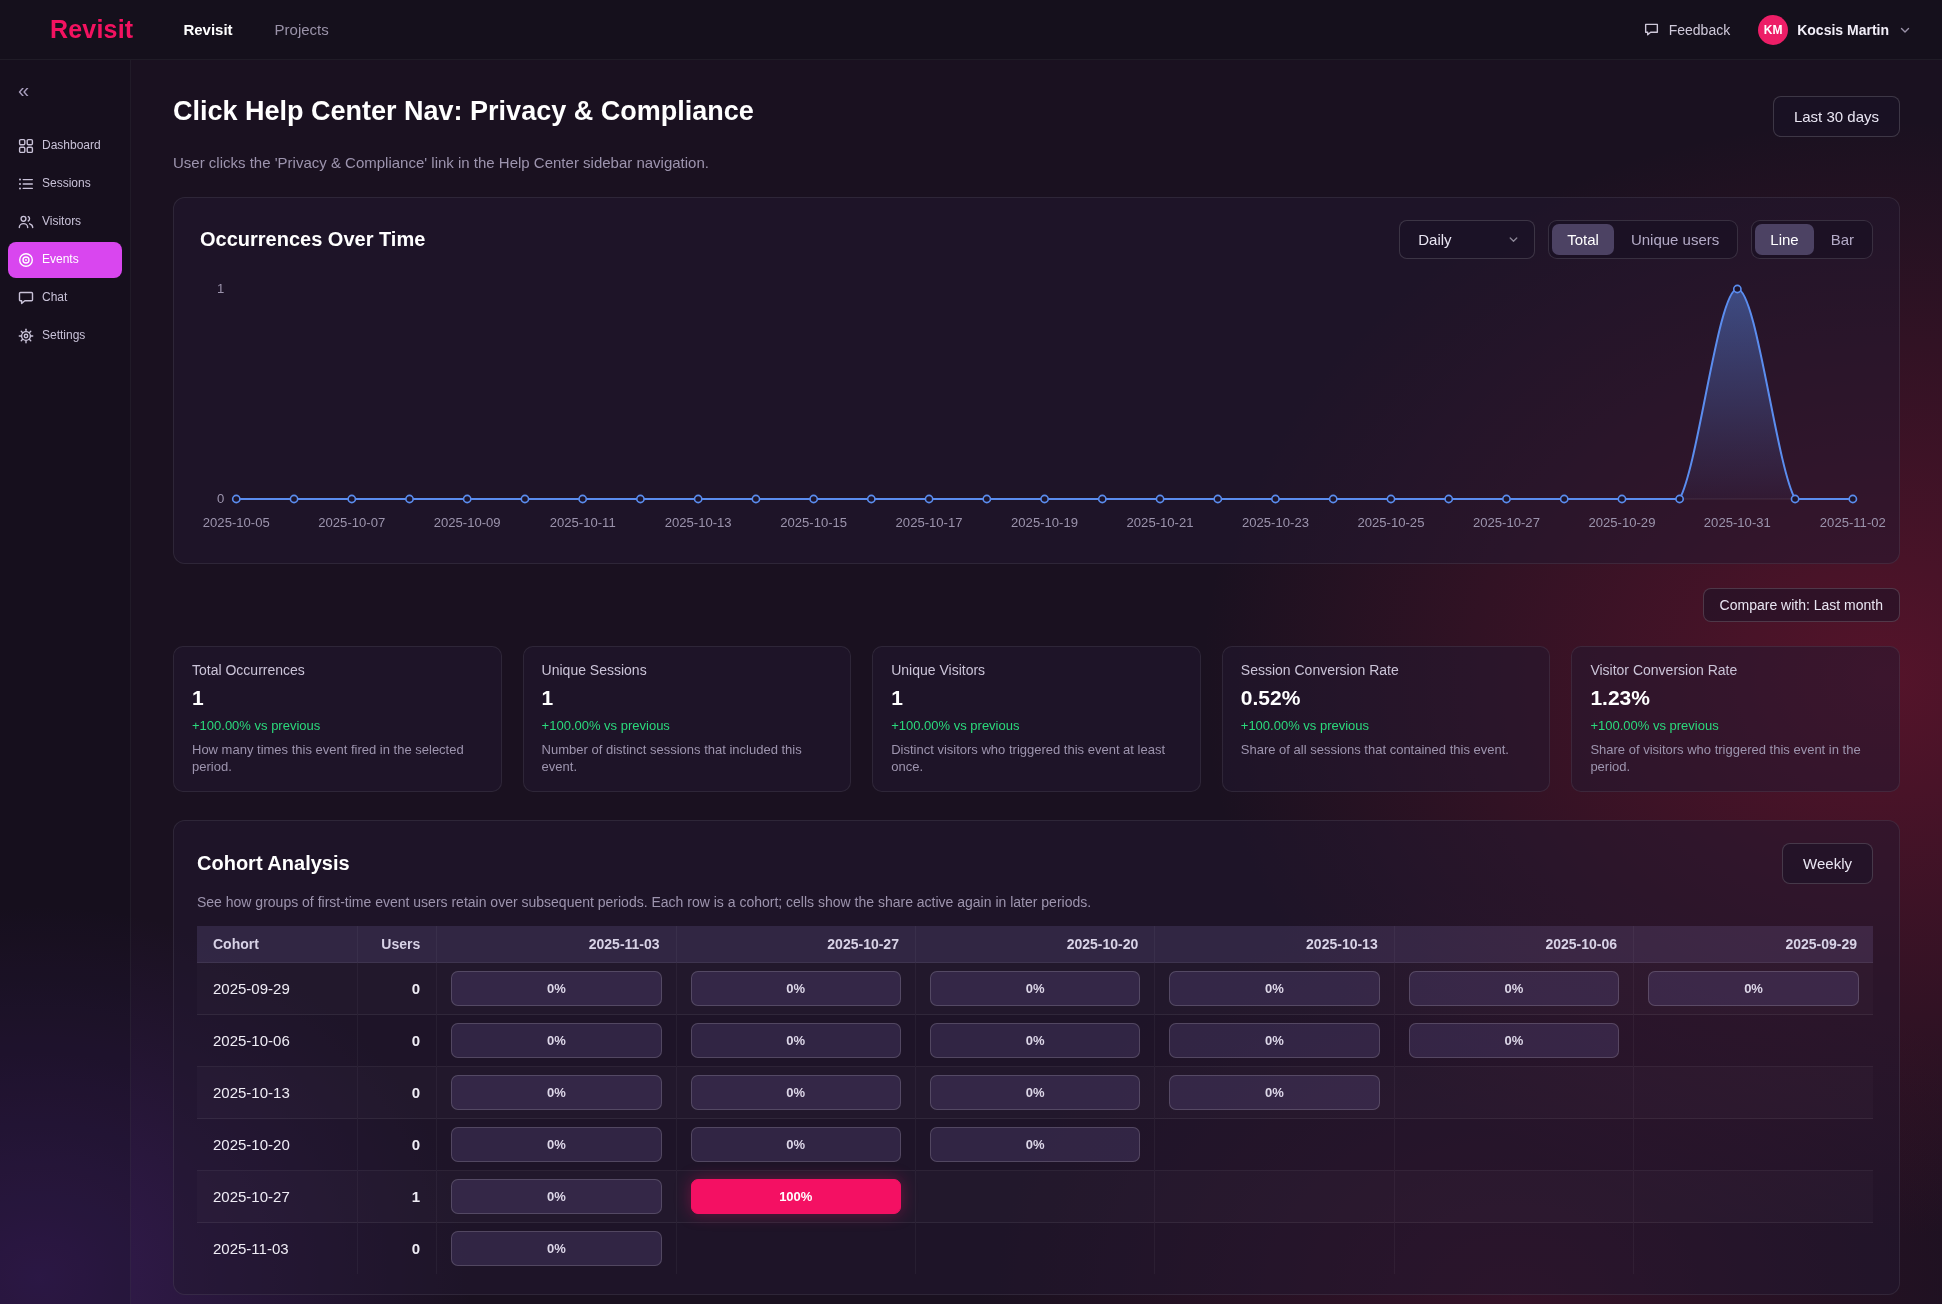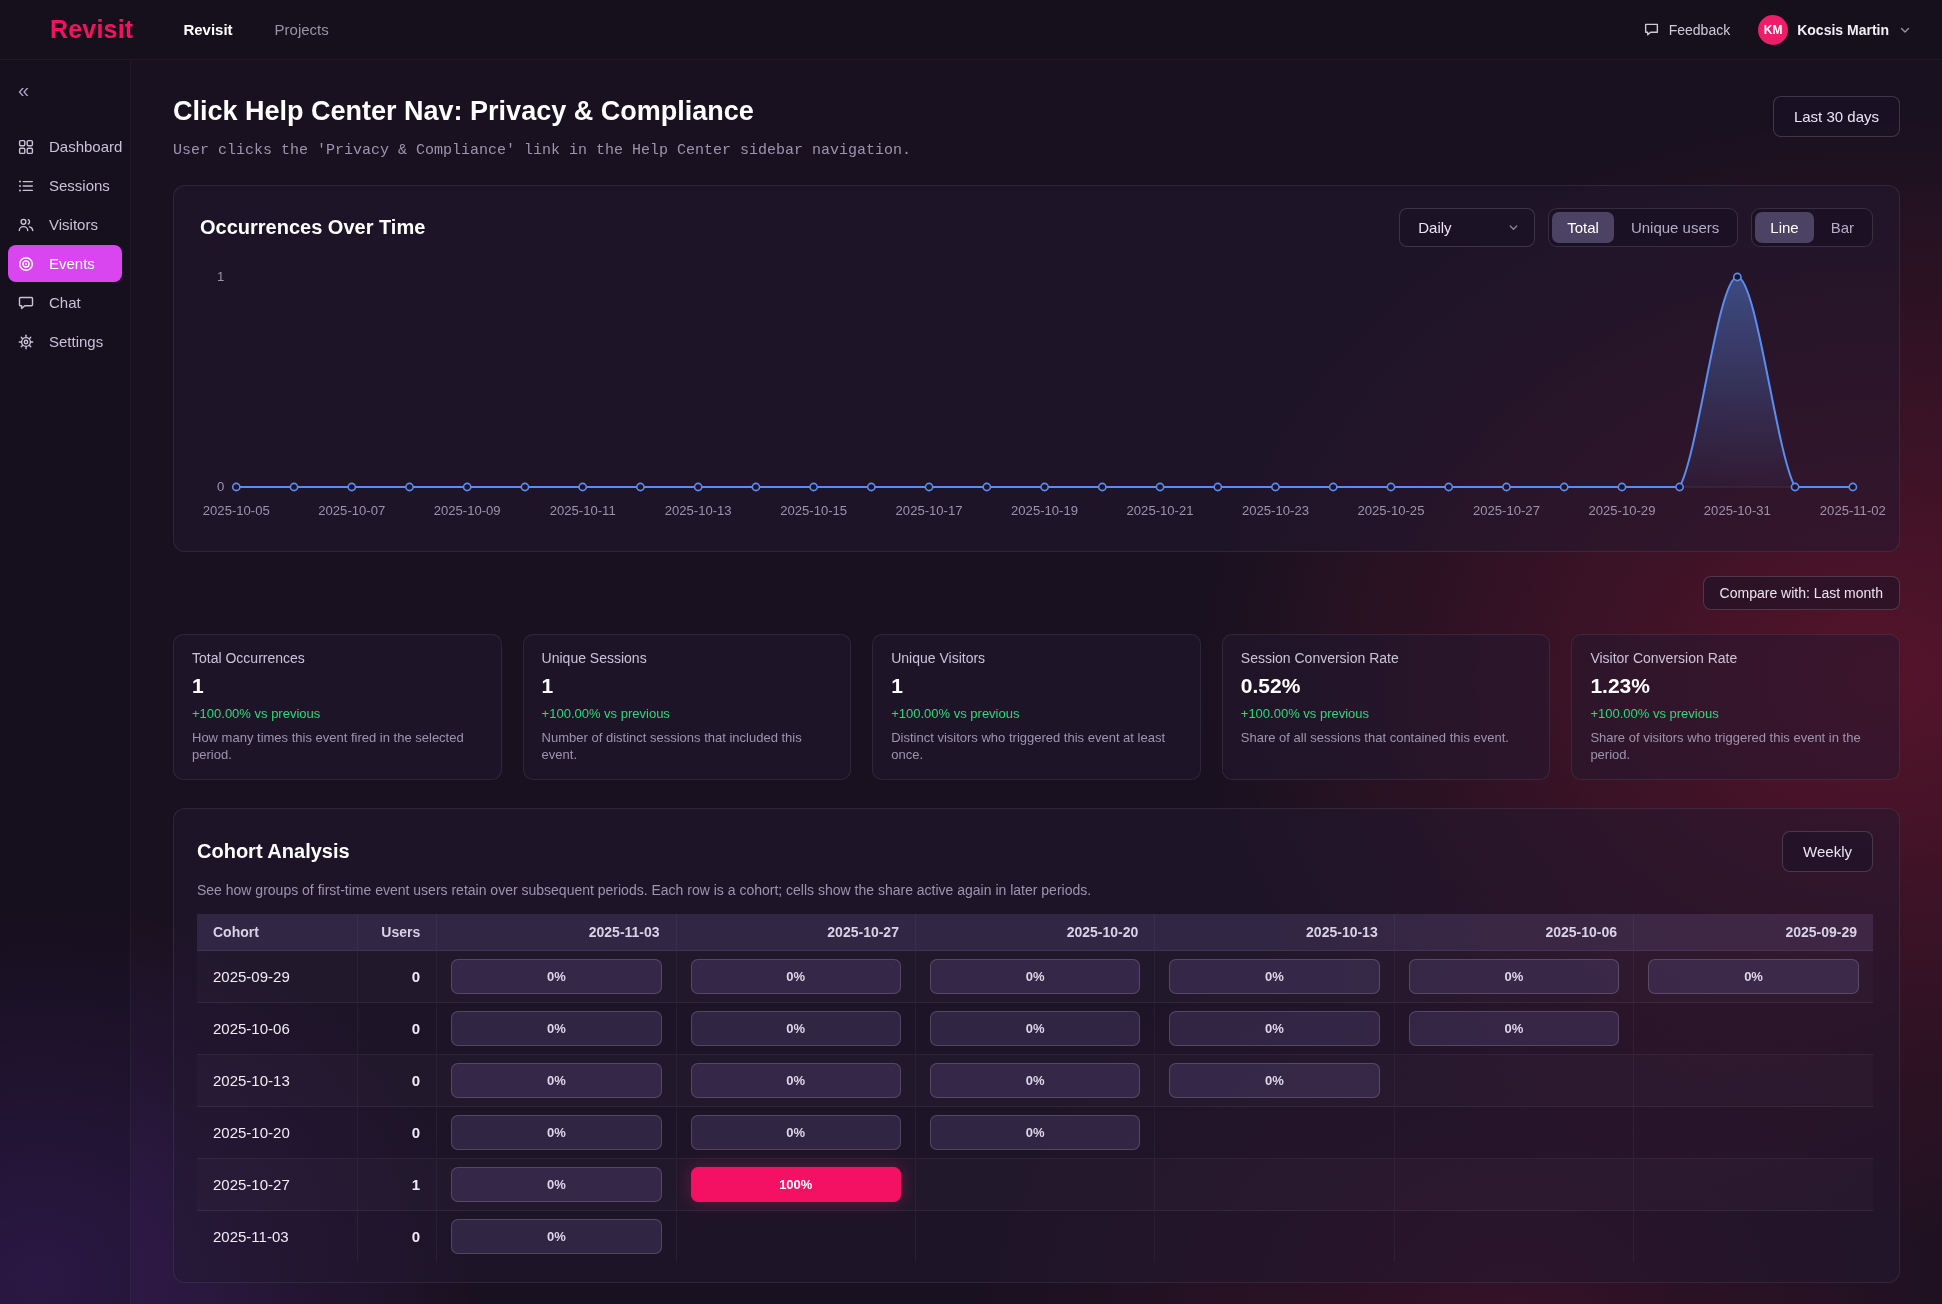--- a/index.html
+++ b/index.html
@@ -28,31 +28,31 @@
   .avatar { width:30px; height:30px; border-radius:50%; background:#ed1e67; color:#fff;
     font-size:12px; font-weight:700; display:flex; align-items:center; justify-content:center; }
   .user-name { font-size:14px; font-weight:700; color:#f2eef8; }
   .icon { display:block; }
 
   
   .shell { display:flex; height:1244px; }
   .sidebar { width:131px; flex:none; padding:16px 8px; border-right:1px solid rgba(255,255,255,.05);
     background:rgba(12,8,18,.20); display:flex; flex-direction:column; }
   .collapse-btn { color:#a99fbe; font-size:20px; line-height:1; padding:4px 10px; margin-bottom:24px; align-self:flex-start; }
-  .side-item { display:flex; align-items:flex-end; gap:15px; padding:10px 10px; border-radius:8px;
-    color:#c9c2d8; font-size:15px; margin-bottom:2px; cursor:pointer; }
+  .side-item { display:flex; align-items:flex-start; gap:8px; padding:10px 10px; border-radius:8px;
+    color:#c9c2d8; font-size:12px; margin-bottom:2px; cursor:pointer; }
   .side-item.active { background:#d946ef; color:#fff; }
   .side-item svg { flex:none; }
 
   .main { flex:1; padding:36px 42px 0 42px; min-width:0; }
 
   
   .page-head { display:flex; align-items:flex-start; }
   .page-title { font-size:27px; font-weight:700; color:#ffffff; }
-  .page-subtitle { margin-top:15px; font-size:15px; color:#9d94ae;font-family:Liberation Mono, monospace; }
+  .page-subtitle { margin-top:27px; font-size:15px; color:#9d94ae; }
   .btn { padding:11px 20px; font-size:15px; border-radius:8px; border:1px solid rgba(255,255,255,.16);
     background:rgba(25,18,38,.55); color:#e9e5f2; }
   .range-btn { margin-left:auto; }
 
   
   .card { margin-top:26px; background:rgba(33,23,47,.50); border:1px solid rgba(255,255,255,.08);
     border-radius:12px; padding:22px 26px; }
 
   .chart-head { display:flex; align-items:center; }
   .card-title { font-size:20px; font-weight:700; color:#ffffff; }

